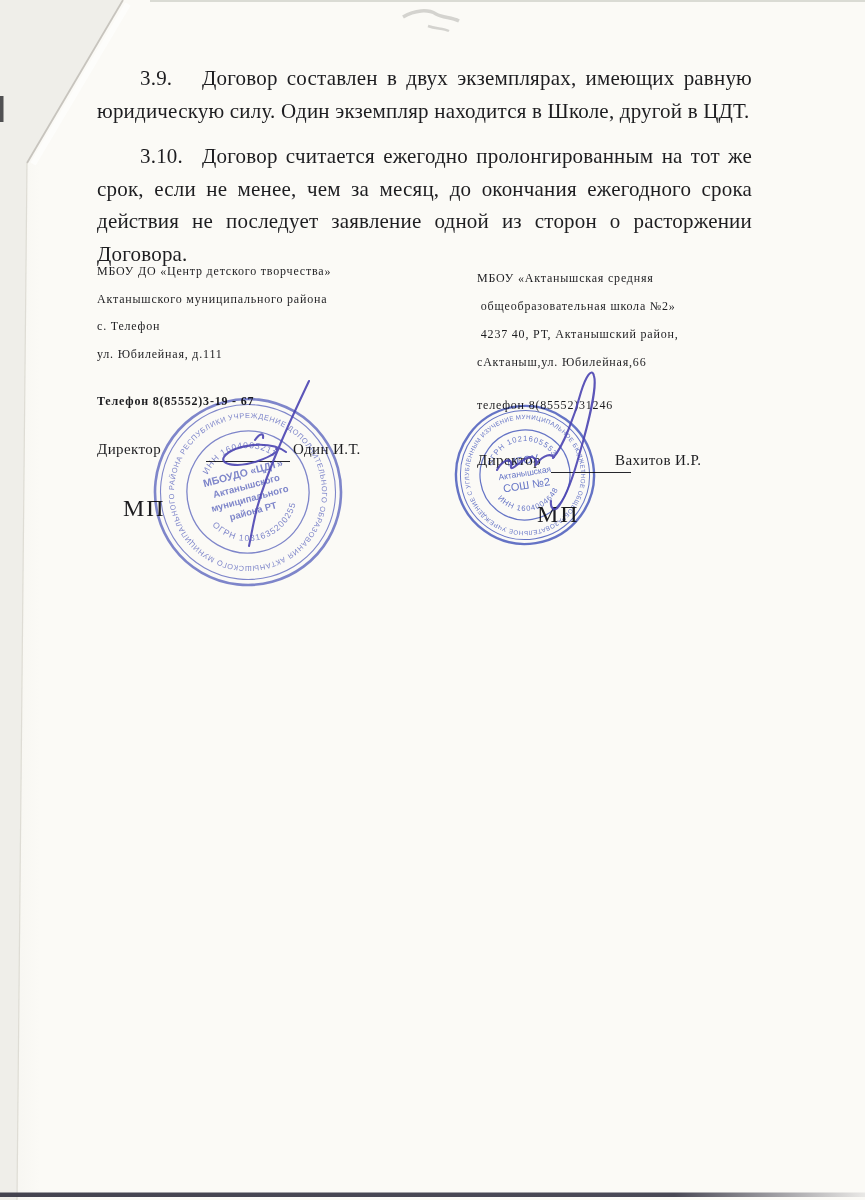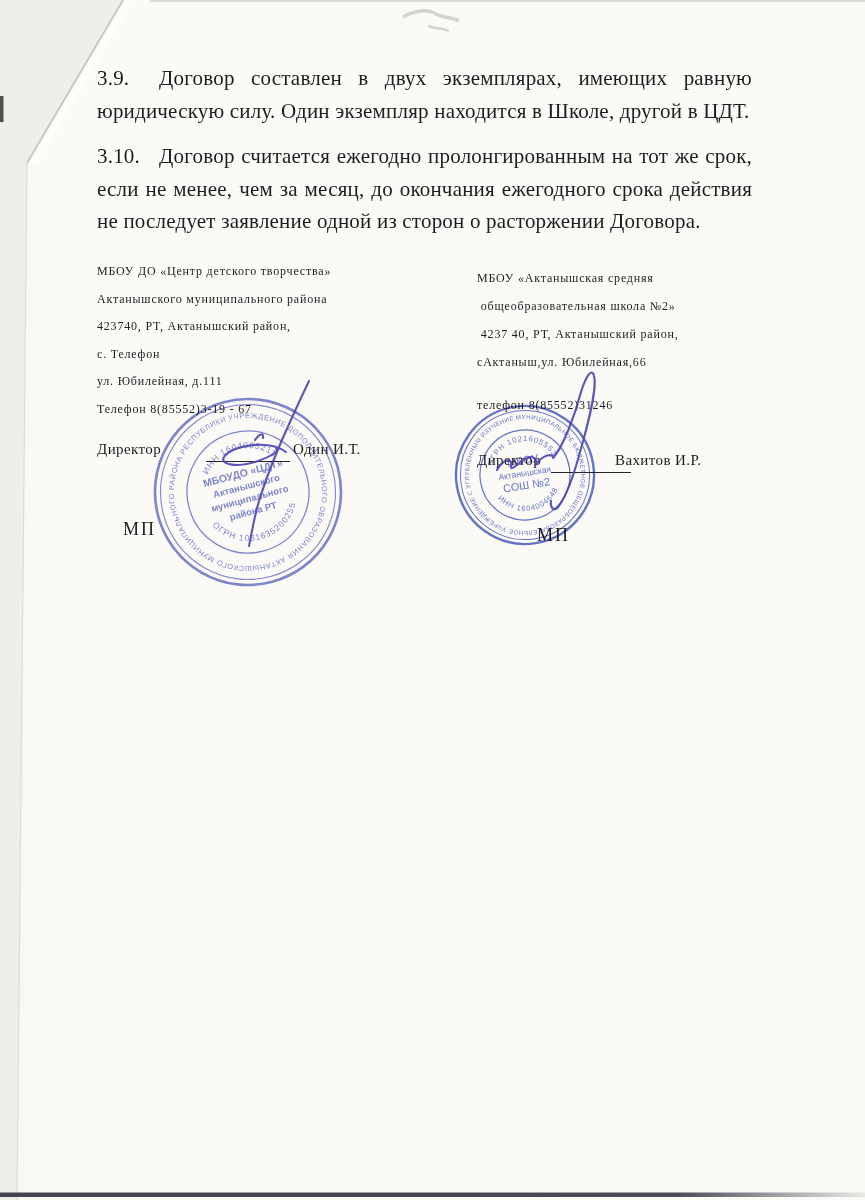--- a/index.html
+++ b/index.html
@@ -12,37 +12,37 @@
     position:absolute;inset:0;
     background:linear-gradient(90deg,#f5f4ef 0px,#fbfaf6 40px,#fbfaf6 100%);
     clip-path:polygon(123px 0px, 865px 0px, 865px 1200px, 17px 1200px, 27px 163px);
   }
   .content{position:absolute;inset:0;color:#1d1d20;}
   .paras{
     position:absolute;left:97px;top:62px;width:655px;
     font-size:21px;line-height:32.5px;text-align:justify;letter-spacing:0.2px;
   }
   .para{margin:0 0 13px 0;}
-  .para-num{display:inline-block;width:62px;}
+  .para-num{display:inline-block;margin-left:43px;width:62px;}
   .col{position:absolute;font-size:12px;letter-spacing:0.8px;}
   .col-left{left:97px;top:258px;line-height:27.5px;}
   .col-right{left:477px;top:264px;line-height:28px;}
   .line{white-space:pre-wrap;}
-  .phone-left{margin-top:0;}
+  .phone-left{margin-top:20px;font-weight:bold;}
   .phone-right{margin-top:15px;}
   .dir-row{position:absolute;font-size:15px;letter-spacing:0.4px;height:26px;}
   .dir-left{left:97px;top:441px;width:330px;}
   .dir-right{left:477px;top:452px;width:300px;}
   .rule{position:absolute;border-bottom:1.7px solid #26262b;height:20px;}
   .dir-left .rule{left:109px;width:84px;top:0;}
   .dir-right .rule{left:74px;width:80px;top:0;}
   .dir-name{position:absolute;top:0;}
   .dir-left .dir-name{left:196px;}
   .dir-right .dir-name{left:138px;}
-  .mp{position:absolute;font-size:18px;letter-spacing:2px;margin-top:24px;}
+  .mp{position:absolute;font-size:24px;letter-spacing:2px;}
   .mp-left{left:123px;top:495px;}
   .mp-right{left:537px;top:501px;}
   .stamp{position:absolute;mix-blend-mode:multiply;opacity:0.88;}
   .stamp-left{left:148px;top:392px;transform:rotate(-15deg);}
   .stamp-right{left:450px;top:400px;transform:rotate(-9deg);}
   .stamp text{font-family:"Liberation Sans", sans-serif;}
   .overlay{position:absolute;inset:0;pointer-events:none;}
 </style>
 </head>
 <body>
@@ -52,21 +52,20 @@
 <div class="content">
 
   <div class="paras">
     <p class="para"><span class="para-num">3.9.</span><span>Договор составлен в двух экземплярах, имеющих равную юридическую силу. Один экземпляр находится в Школе, другой в ЦДТ.</span></p>
     <p class="para"><span class="para-num">3.10.</span><span>Договор считается ежегодно пролонгированным на тот же срок, если не менее, чем за месяц, до окончания ежегодного срока действия не последует заявление одной из сторон о расторжении Договора.</span></p>
   </div>
 
   <div class="col col-left">
     <div class="line">МБОУ ДО «Центр детского творчества»</div>
     <div class="line">Актанышского муниципального района</div>
-    <div class="line">423740, РТ, Актанышский район,</div>
     <div class="line">с. Телефон</div>
     <div class="line">ул. Юбилейная, д.111</div>
     <div class="line phone-left">Телефон 8(85552)3-19 - 67</div>
   </div>
 
   <div class="col col-right">
     <div class="line">МБОУ «Актанышская средняя</div>
     <div class="line"> общеобразовательная школа №2»</div>
     <div class="line"> 4237 40, РТ, Актанышский район,</div>
     <div class="line">сАктаныш,ул. Юбилейная,66</div>

